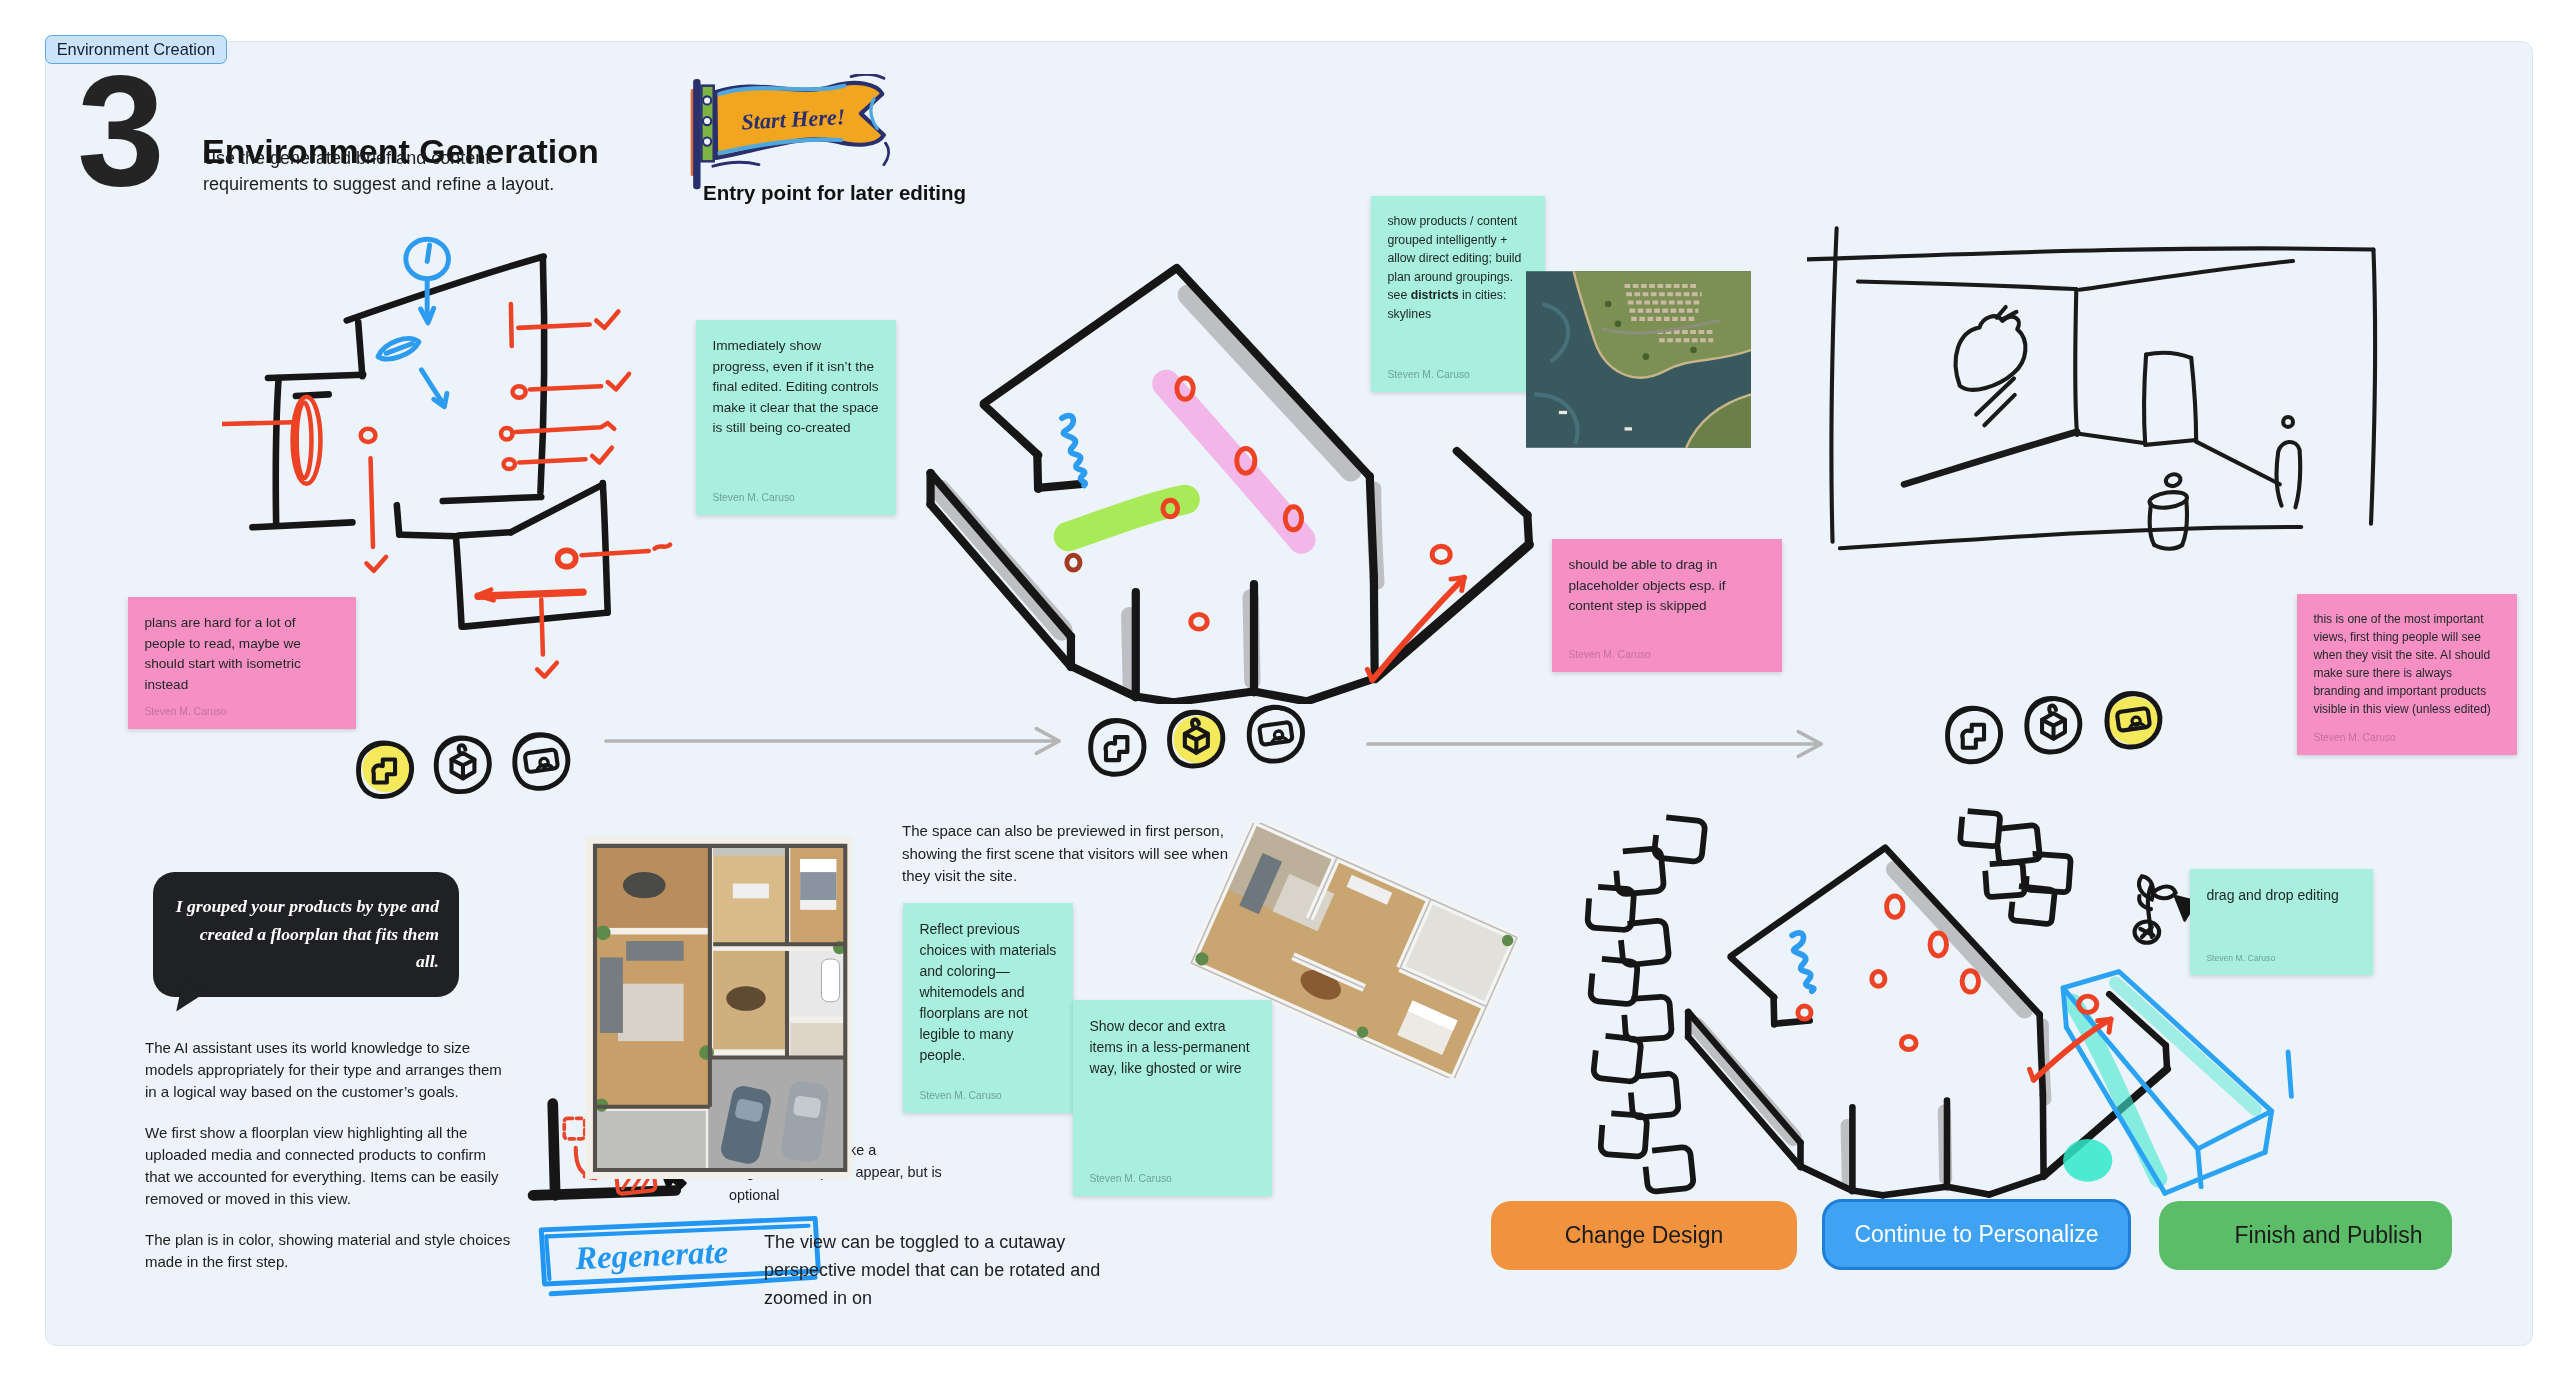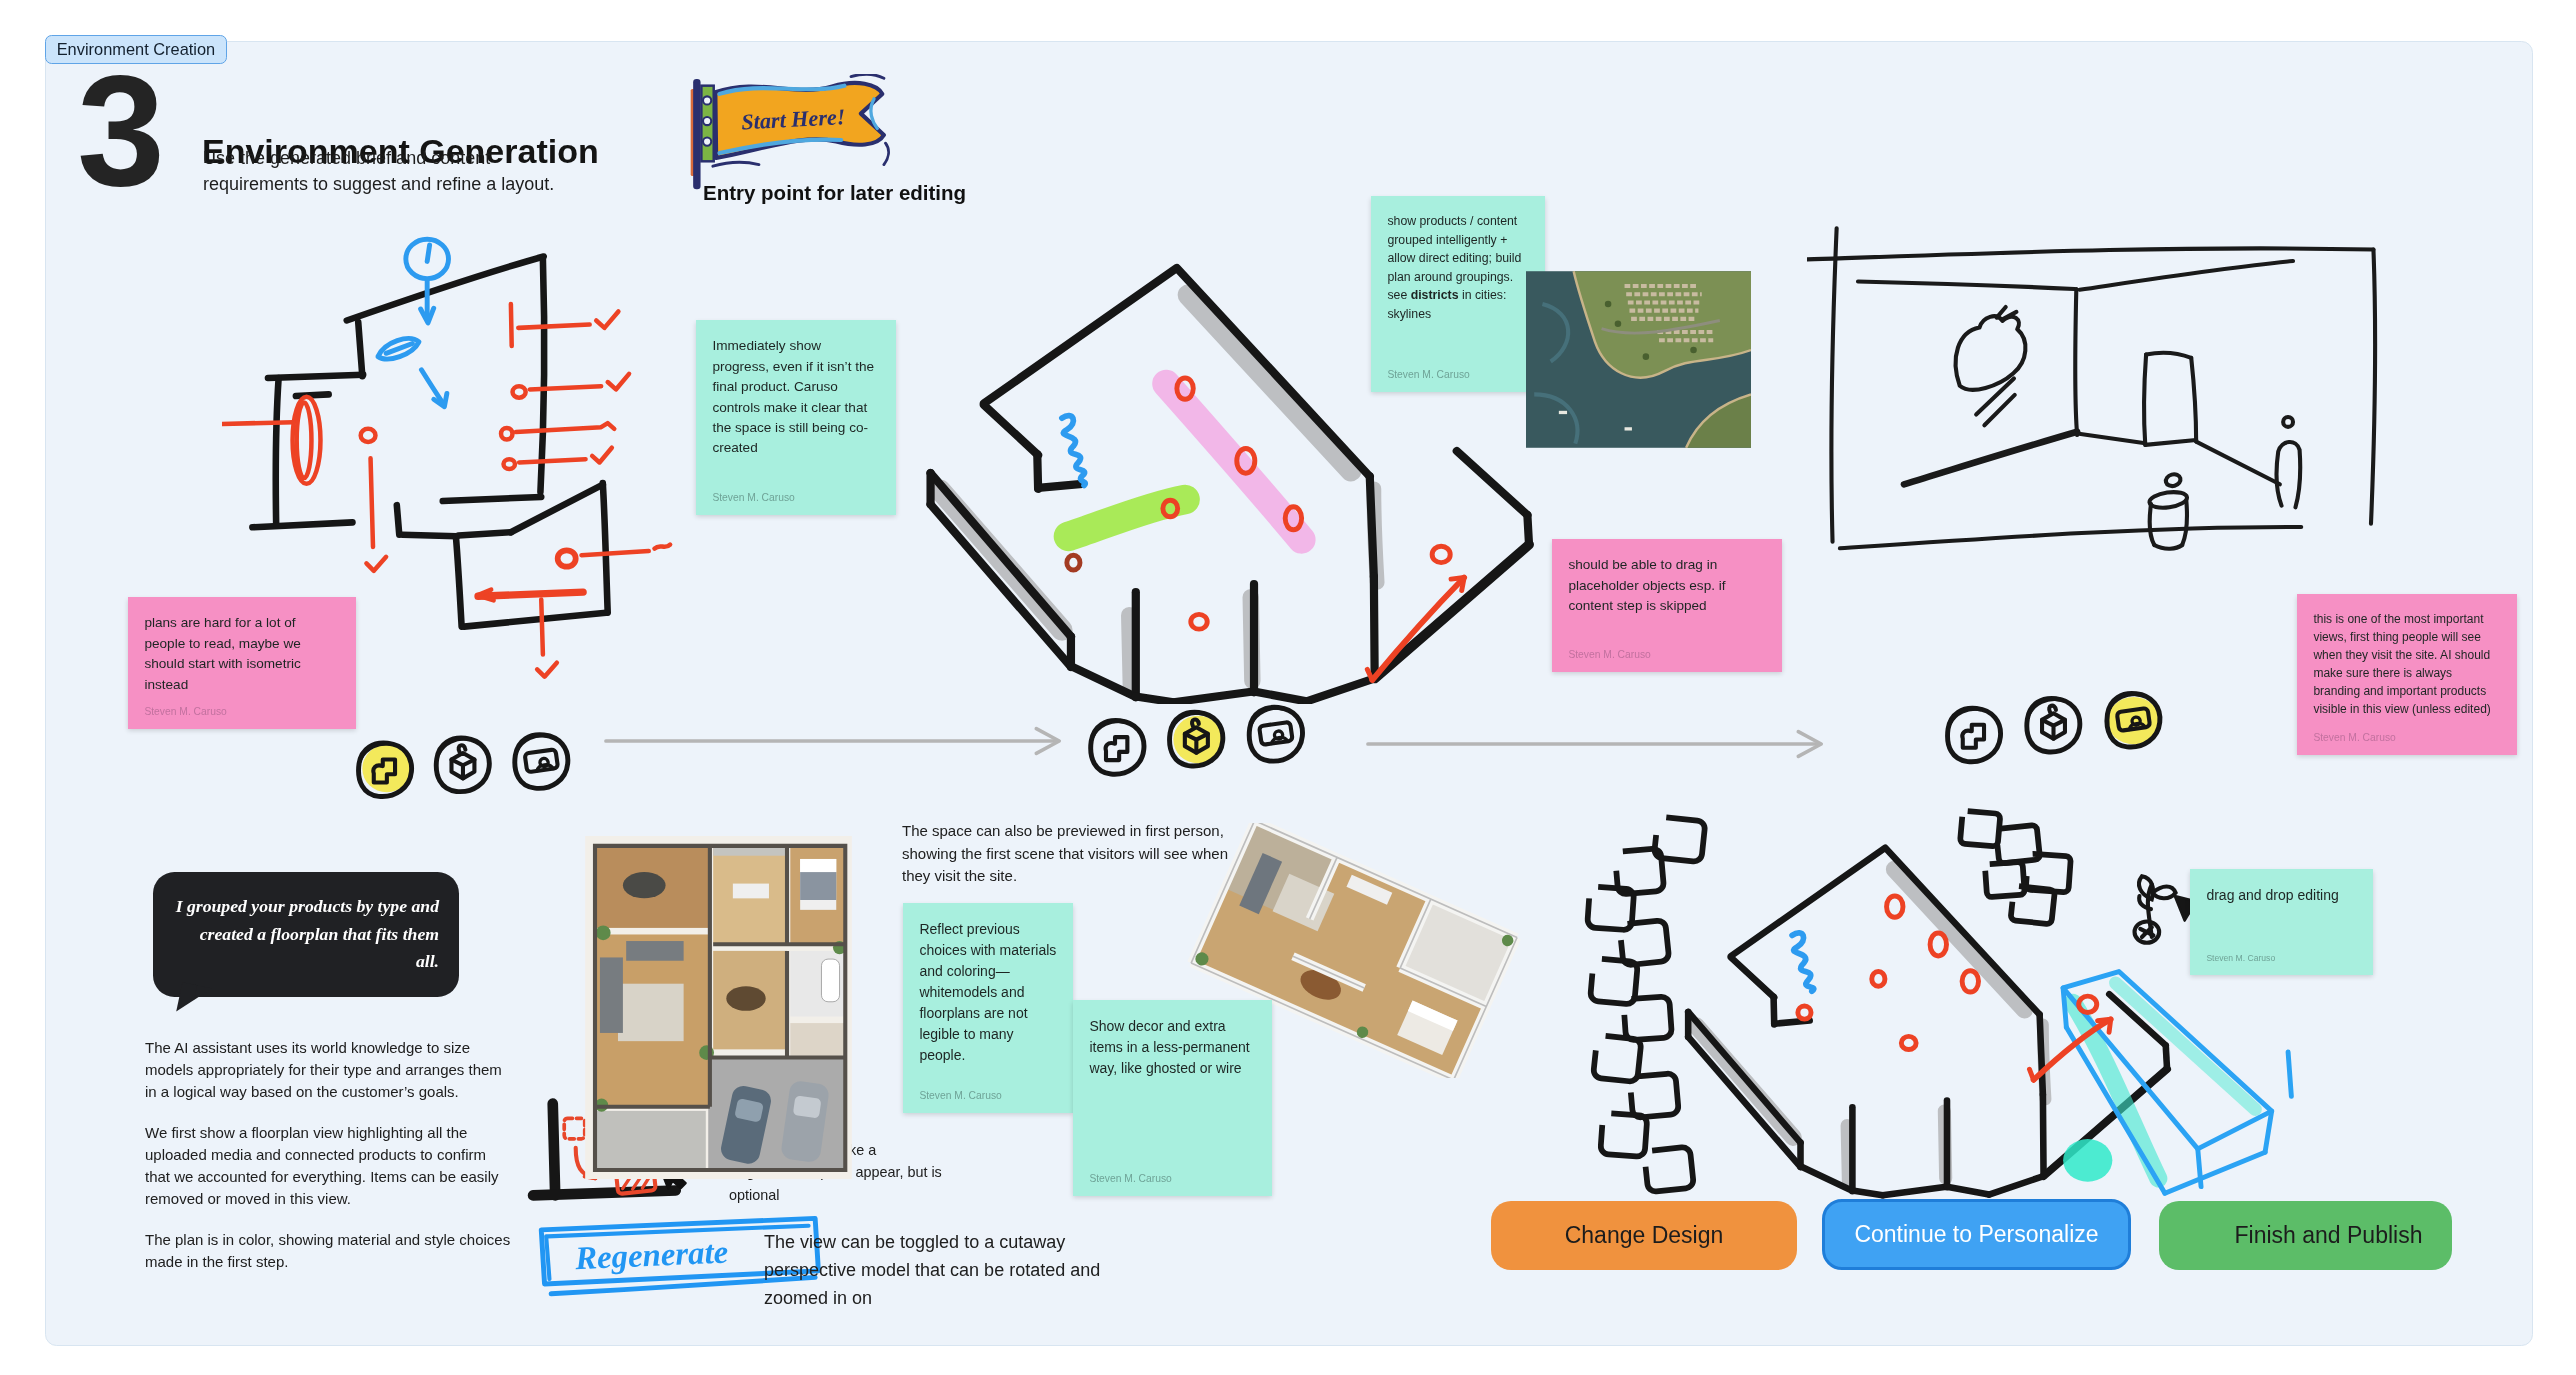--- a/index.html
+++ b/index.html
@@ -444,21 +444,21 @@
     <g stroke="#2196F3" fill="none" stroke-linecap="round" stroke-linejoin="round">
       <path d="M18,162 L352,148 L356,212 L22,228 Z" stroke-width="6"></path>
       <path d="M26,170 L344,157" stroke-width="5"></path>
         <path d="M24,170 L28,222" stroke-width="5"></path>
       <path d="M30,240 C140,234 260,226 352,220" stroke-width="6"></path>
     </g>
     <text x="60" y="210" font-size="40" font-style="italic" font-weight="bold" font-family="'Liberation Serif',serif" fill="#2196F3" transform="rotate(-2.5 60 210)">Regenerate</text>
   </svg>
 
   <div class="sticky teal" style="left:680px;top:320px;width:200px;height:195px">
-    <span>Immediately show progress, even if it isn’t the final product. Caruso controls make it clear that the space is still being co-created</span>
+    <span>Immediately show progress, even if it isn’t the final edited. Editing controls make it clear that the space is still being co-created</span>
     <span class="author">Steven M. Caruso</span>
   </div>
   <div class="sticky pink" style="left:112px;top:597px;width:228px;height:132px">
     <span>plans are hard for a lot of people to read, maybe we should start with isometric instead</span>
     <span class="author">Steven M. Caruso</span>
   </div>
   <div class="sticky teal" style="left:1355px;top:196px;width:174px;height:196px;font-size:12.3px">
     <span><span>show products / content grouped intelligently + allow direct editing; build plan around groupings. see </span><b>districts</b><span> in cities: skylines</span></span>
     <span class="author">Steven M. Caruso</span>
   </div>

